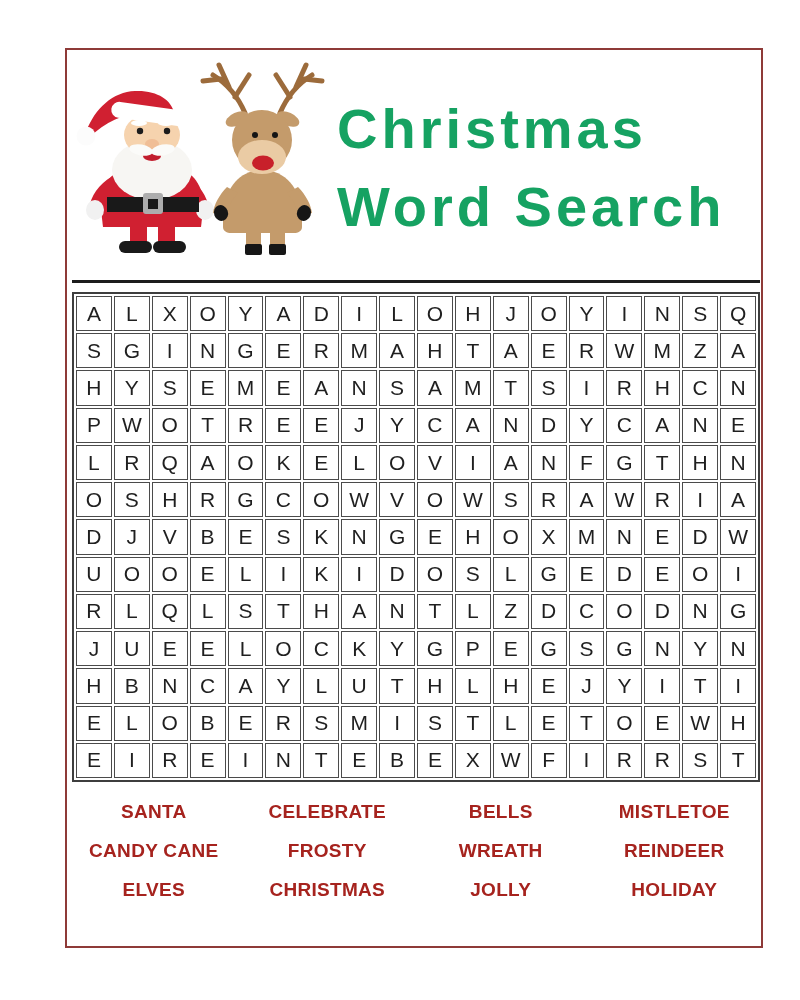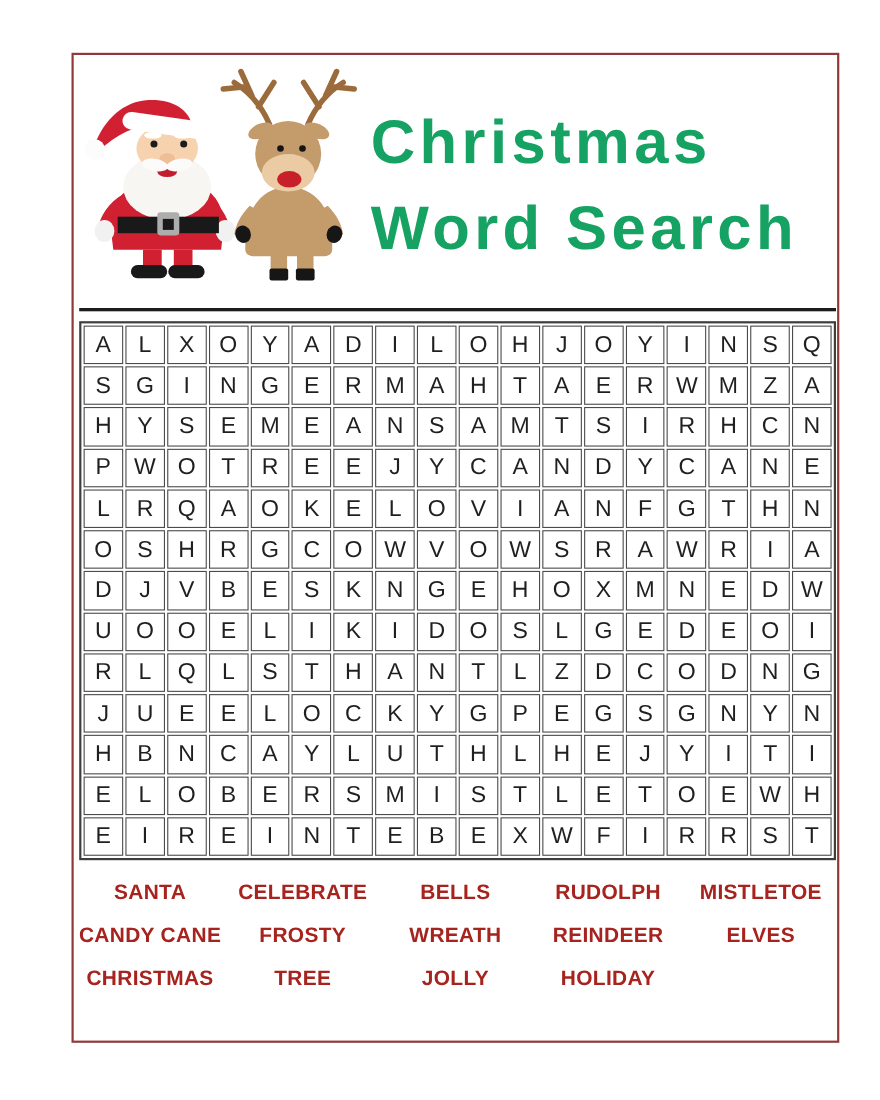--- a/index.html
+++ b/index.html
@@ -18,21 +18,21 @@
   .reindeer{position:absolute;left:180px;top:55px;width:135px;height:205px;}
   .title{position:absolute;left:322px;top:90px;color:var(--green);
          font-weight:bold;font-size:56px;line-height:78px;letter-spacing:4px;white-space:nowrap;}
   .divider{position:absolute;left:57px;top:280px;width:688px;height:3px;background:#1c1c1c;}
   .grid{position:absolute;left:57px;top:292px;width:688px;height:490px;box-sizing:border-box;
         border:2px solid var(--gridline);background:#fff;
         display:grid;grid-template-columns:repeat(18,1fr);grid-auto-rows:1fr;gap:2px;padding:2px;}
   .cell{border:1px solid #4b4b4b;box-sizing:border-box;display:flex;align-items:center;justify-content:center;
         font-size:21px;color:var(--letter);background:#fff;}
   .words{position:absolute;left:52px;top:792px;width:694px;
-         display:grid;grid-template-columns:repeat(5,1fr);}
+         display:grid;grid-template-columns:repeat(4,1fr);}
   .word{height:39px;display:flex;align-items:center;justify-content:center;
         color:var(--red);font-weight:bold;font-size:19px;letter-spacing:0.3px;white-space:nowrap;}
 </style>
 </head>
 <body>
 
 <div class="page">
   <div class="frame"></div>
 
   <svg class="santa" viewBox="0 0 150 180" xmlns="http://www.w3.org/2000/svg">
@@ -333,25 +333,23 @@
       <div class="cell">R</div>
       <div class="cell">R</div>
       <div class="cell">S</div>
       <div class="cell">T</div>
     </div>
 
   <div class="words">
       <div class="word">SANTA</div>
       <div class="word">CELEBRATE</div>
       <div class="word">BELLS</div>
-      <div class="word">RUDOLPH</div>
       <div class="word">MISTLETOE</div>
       <div class="word">CANDY CANE</div>
       <div class="word">FROSTY</div>
       <div class="word">WREATH</div>
       <div class="word">REINDEER</div>
       <div class="word">ELVES</div>
       <div class="word">CHRISTMAS</div>
-      <div class="word">TREE</div>
       <div class="word">JOLLY</div>
       <div class="word">HOLIDAY</div>
     </div>
 </div>
 
 </body></html>

